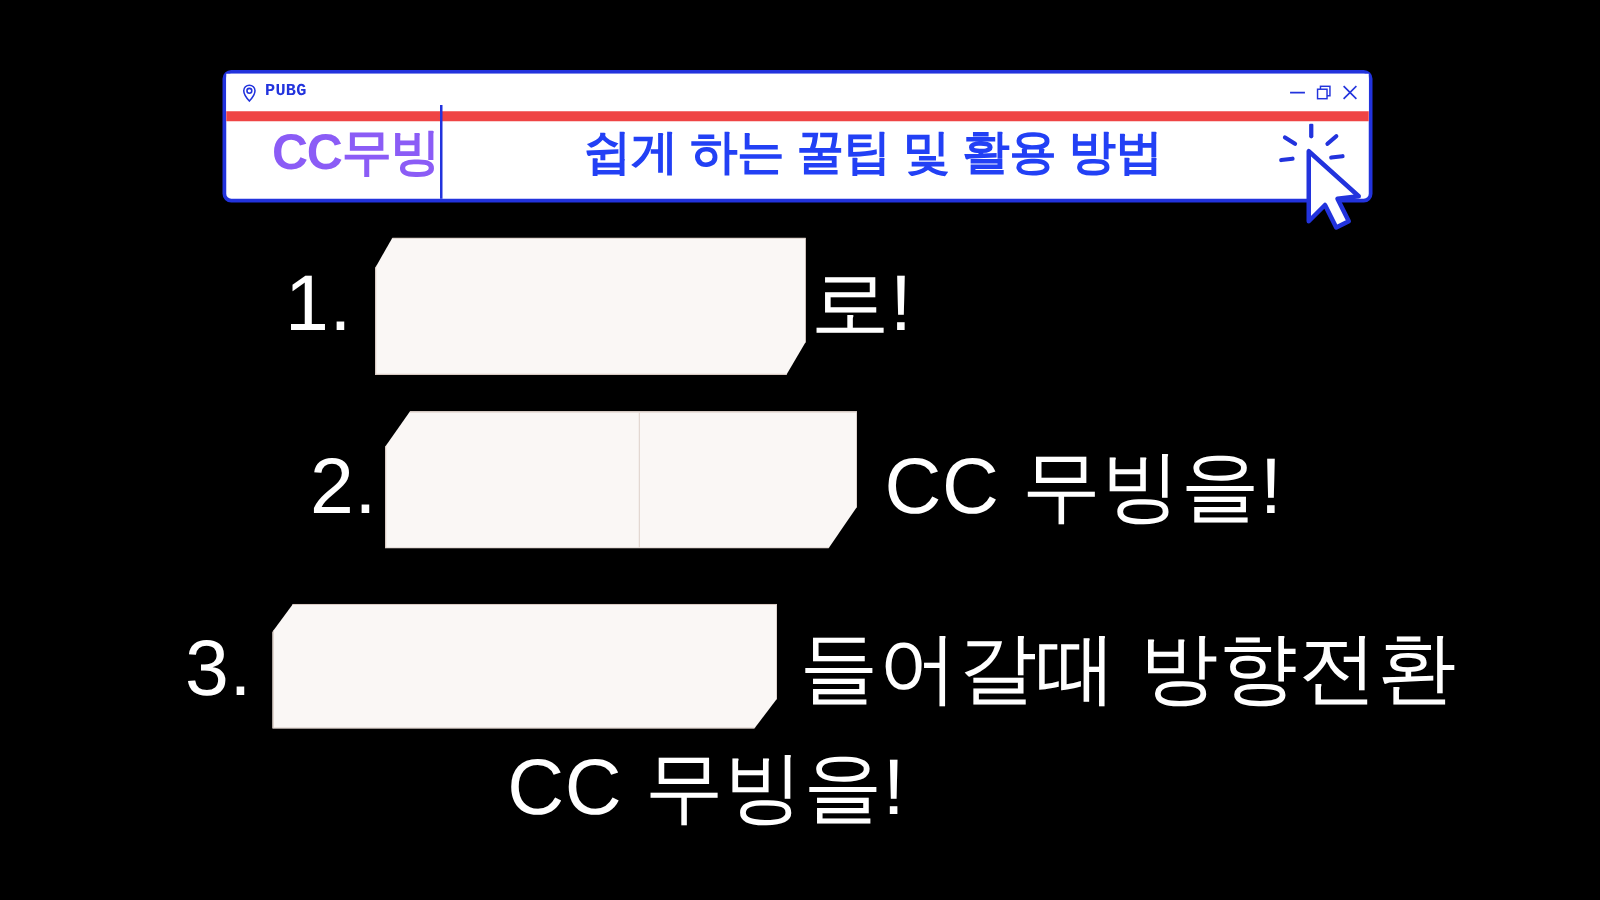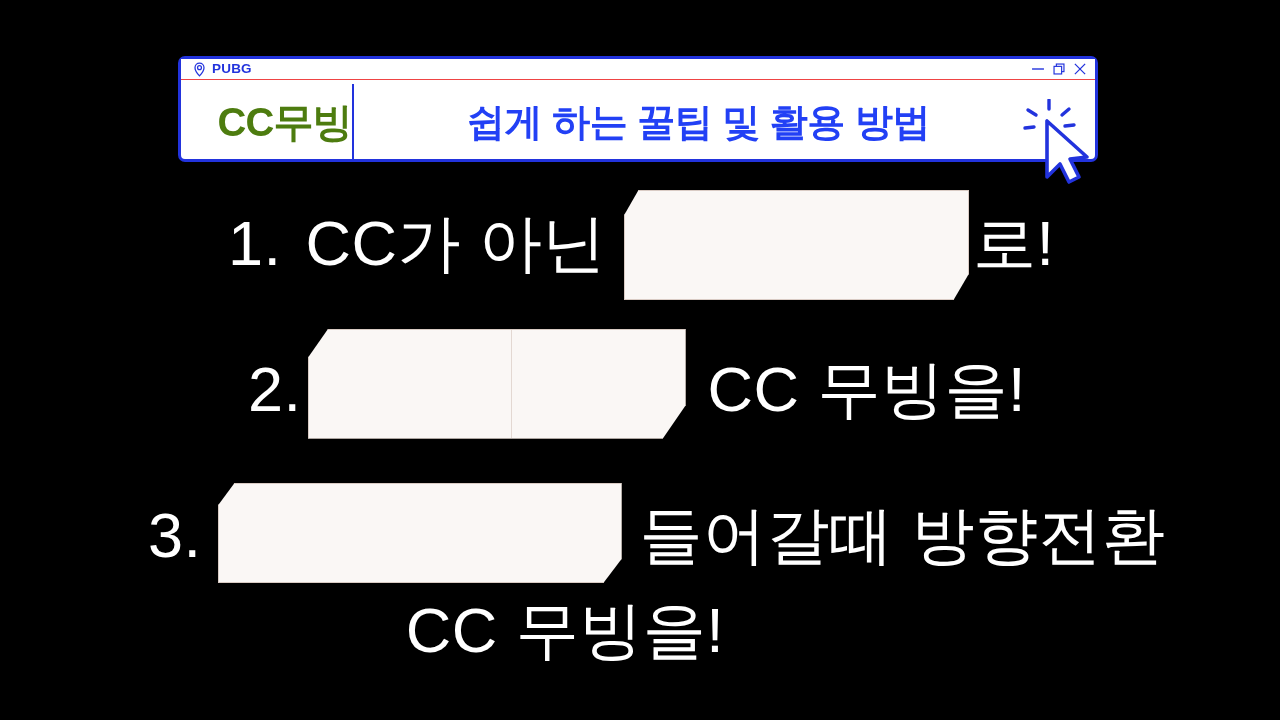--- a/index.html
+++ b/index.html
@@ -36,28 +36,29 @@
     border-radius: 7px;
     box-sizing: border-box;
     overflow: visible;
   }
 
   .titlebar {
     position: absolute;
     left: 0;
     top: 0;
     right: 0;
-    height: 21px;
-    border-bottom: 1px solid #ef4444;
+    height: 38px;
+    border-bottom: 8px solid #ef4444;
     box-sizing: border-box;
     display: flex;
     align-items: center;
     justify-content: space-between;
     padding: 0 8px 0 11px;
     background: #ffffff;
+    font-family: Liberation Mono, monospace;
   }
 
   .titlebar-left {
     display: flex;
     align-items: center;
     gap: 5px;
   }
 
   .pin-icon {
     display: block;
@@ -101,21 +102,21 @@
   .brand-cell {
     width: 173px;
     flex: none;
     display: flex;
     align-items: center;
     justify-content: center;
     border-right: 2px solid #2233dd;
     box-sizing: border-box;
   }
   .brand-text {
-    color: #4d7c0f;
+    color: #8b5cf6;
     font-size: 40px;
     font-weight: 700;
     line-height: 1;
     letter-spacing: -1px;
     white-space: nowrap;
     margin-left: 36px;
   }
 
   .title-cell {
     flex: 1 1 auto;
@@ -255,21 +256,20 @@
         <line x1="42" y1="27" x2="51" y2="26"></line>
       </g>
       <path d="M24 22 L24 78 L37 65 L46 83 L56 78 L47 60 L64 58 Z" fill="#ffffff" stroke="#2233dd" stroke-width="3.6" stroke-linejoin="round"></path>
     </svg>
   </div>
 
   <div class="lines">
 
     <div class="line line-1">
       <span class="num txt">1.</span>
-      <span class="txt" style="margin-left:24px;">CC가  아닌</span>
       <span class="redaction redaction-1"></span>
       <span class="txt">로!</span>
     </div>
 
     <div class="line line-2">
       <span class="num txt">2.</span>
       <span class="redaction-group redaction-2">
         <span class="seg seg-a"></span>
         <span class="seg seg-b"></span>
       </span>

